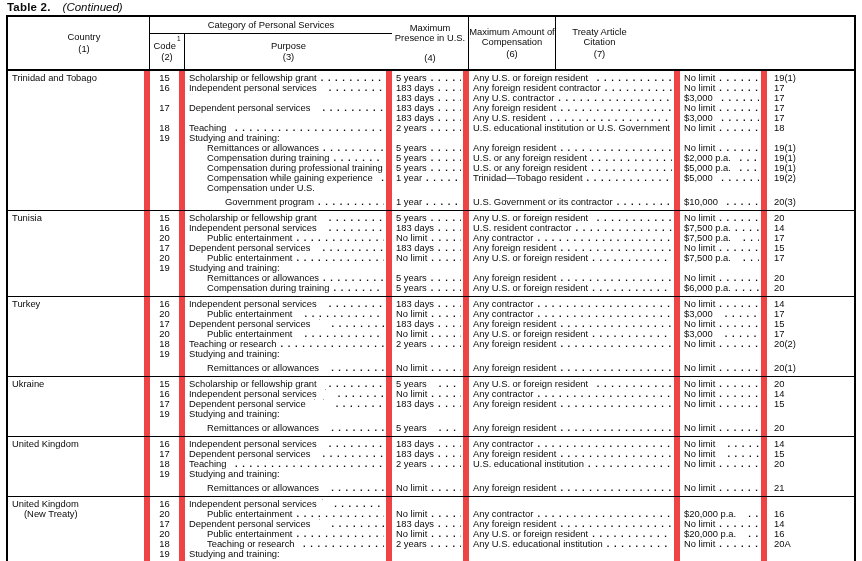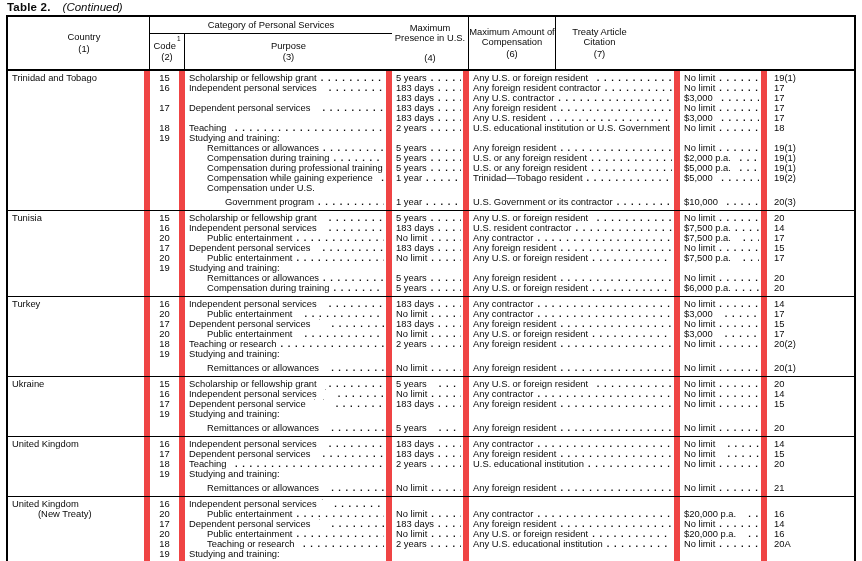--- a/index.html
+++ b/index.html
@@ -44,21 +44,21 @@
   .ln{display:flex;align-items:baseline;height:10px;line-height:10px;font-size:9.4px;
       white-space:nowrap;overflow:hidden;padding-left:4px;padding-right:2px;box-sizing:border-box;}
   .ln.gap{margin-top:4px;}
   .ln .tx{flex:0 0 auto;}
   .ln .lead{flex:1 1 auto;min-width:0;overflow:hidden;margin-left:4px;white-space:nowrap;}
   .ln .lead::before{content:". . . . . . . . . . . . . . . . . . . . . . . . . . . . . . . . . . . . . . . . . . . .";
       font-weight:bold;word-spacing:2px;}
   .code-ln{justify-content:center;padding-left:0;padding-right:0;}
   .cite-ln{padding-left:7px;}
   .cname{font-size:9.4px;padding-left:4px;}
-  .cname.c2{padding-left:30px;}
+  .cname.c2{padding-left:16px;}
 </style>
 </head>
 <body>
 
 <div class="page">
 
   <div class="title-row">
     <span class="t-main">Table 2.</span><span class="t-cont">(Continued)</span>
   </div>
 

